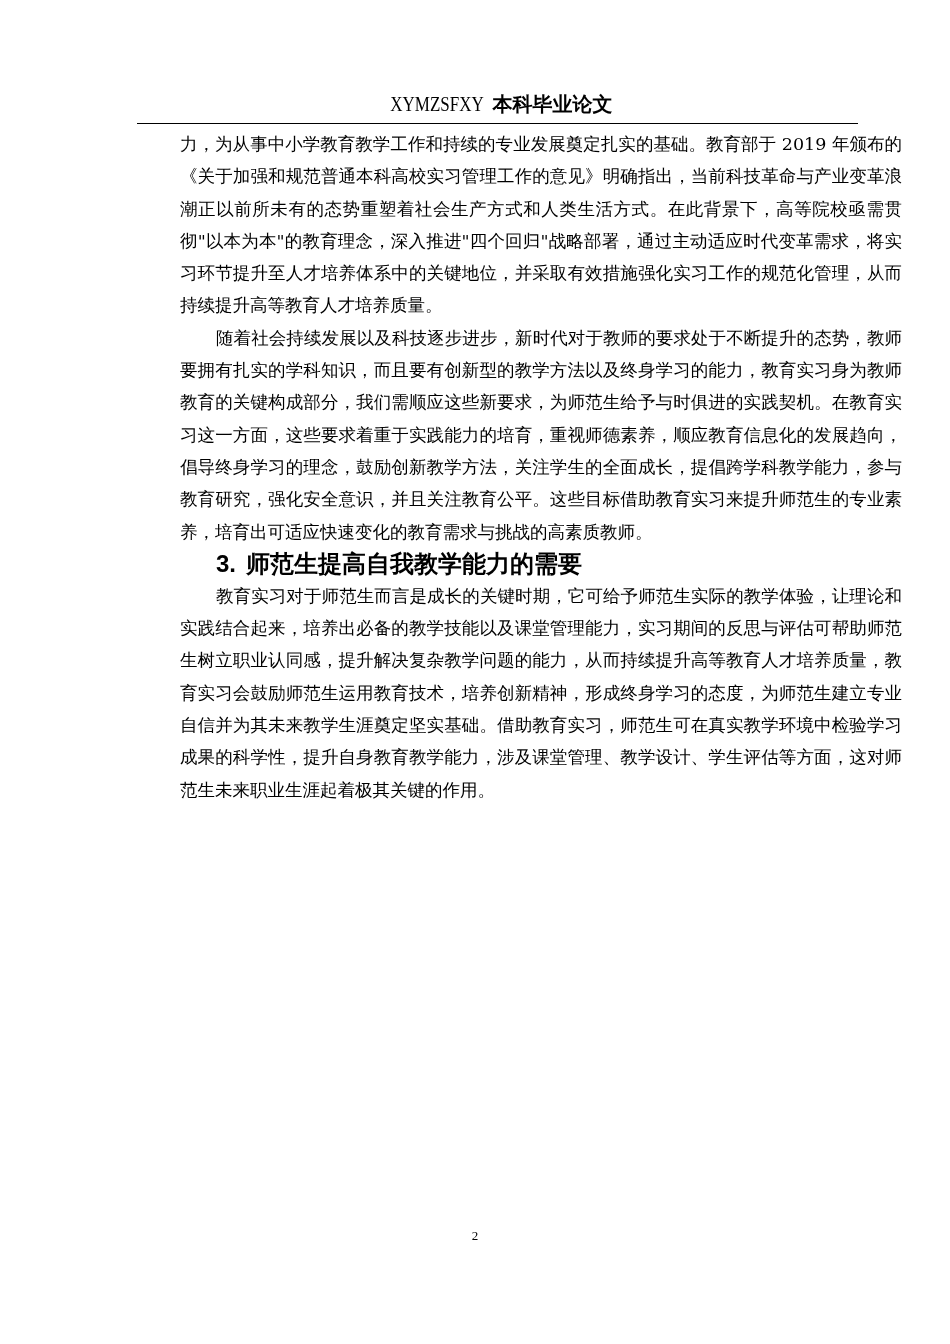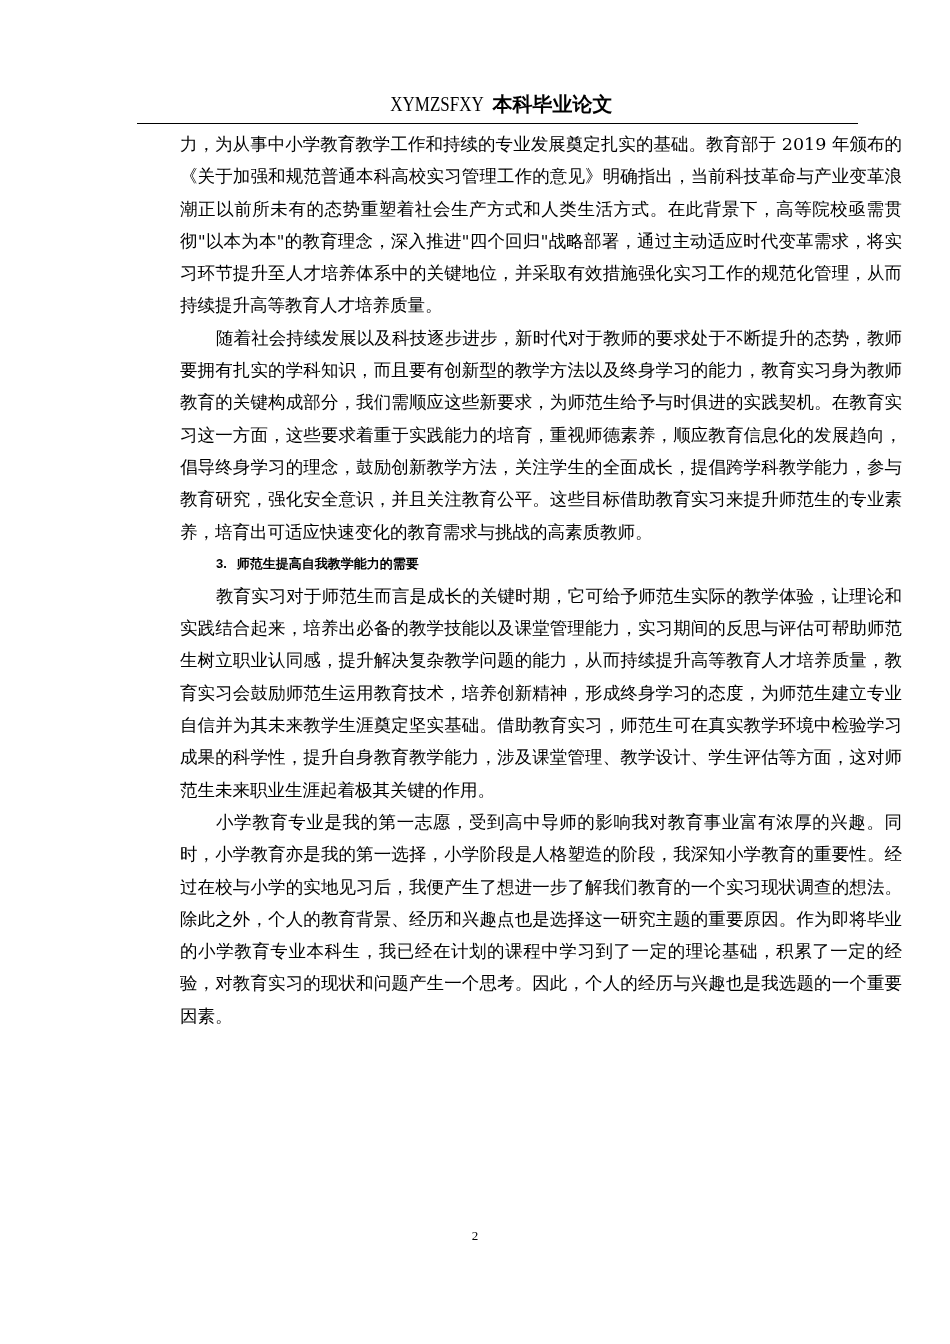--- a/index.html
+++ b/index.html
@@ -7,21 +7,21 @@
          font-family: "DejaVu Serif", "Liberation Serif", serif; color: #000; }
   .page { position: absolute; left: 0; top: 0; width: 934px; height: 1344px; background: #fff; }
   .header { position: absolute; left: 137px; top: 90px; width: 721px; text-align: center;
             font-size: 20px; line-height: 28px; }
   .header .latin { font-family: "Liberation Serif", serif; letter-spacing: 0; transform: scaleX(0.85); display: inline-block; }
   .header .cn { font-weight: bold; font-family: "DejaVu Sans", sans-serif; }
   .rule { position: absolute; left: 137px; top: 123px; width: 721px; height: 0; border-top: 1.5px solid #000; }
   .body { position: absolute; left: 137px; top: 128px; width: 722px; margin-left: 43px; }
   .p { margin: 0; font-size: 17.5px; line-height: 32.3px; text-align: justify; text-justify: inter-character; }
   .indent { text-indent: 36px; }
-  .h { margin: 0; font-family: "DejaVu Sans", "Liberation Sans", sans-serif; font-size: 13px; line-height: 32px;
+  .h { margin: 0; font-family: "DejaVu Sans", "Liberation Sans", sans-serif; font-size: 24px; line-height: 32px;
        padding-left: 36px; }
   .h .num { margin-right: 10px; font-family: "Liberation Sans", sans-serif; }
   .footer { position: absolute; left: 0; top: 1228px; width: 950px; text-align: center;
             font-family: "Liberation Serif", serif; font-size: 13px; }
 </style>
 </head>
 <body>
 
 <div class="page">
   <div class="header">
@@ -31,17 +31,16 @@
 
   <div class="body">
     <p class="p">力，为从事中小学教育教学工作和持续的专业发展奠定扎实的基础。教育部于 2019 年颁布的《关于加强和规范普通本科高校实习管理工作的意见》明确指出，当前科技革命与产业变革浪潮正以前所未有的态势重塑着社会生产方式和人类生活方式。在此背景下，高等院校亟需贯彻"以本为本"的教育理念，深入推进"四个回归"战略部署，通过主动适应时代变革需求，将实习环节提升至人才培养体系中的关键地位，并采取有效措施强化实习工作的规范化管理，从而持续提升高等教育人才培养质量。</p>
     <p class="p indent">随着社会持续发展以及科技逐步进步，新时代对于教师的要求处于不断提升的态势，教师要拥有扎实的学科知识，而且要有创新型的教学方法以及终身学习的能力，教育实习身为教师教育的关键构成部分，我们需顺应这些新要求，为师范生给予与时俱进的实践契机。在教育实习这一方面，这些要求着重于实践能力的培育，重视师德素养，顺应教育信息化的发展趋向，倡导终身学习的理念，鼓励创新教学方法，关注学生的全面成长，提倡跨学科教学能力，参与教育研究，强化安全意识，并且关注教育公平。这些目标借助教育实习来提升师范生的专业素养，培育出可适应快速变化的教育需求与挑战的高素质教师。</p>
 
     <h3 class="h">
       <span class="num">3.</span><span>师范生提高自我教学能力的需要</span>
     </h3>
     <p class="p indent">教育实习对于师范生而言是成长的关键时期，它可给予师范生实际的教学体验，让理论和实践结合起来，培养出必备的教学技能以及课堂管理能力，实习期间的反思与评估可帮助师范生树立职业认同感，提升解决复杂教学问题的能力，从而持续提升高等教育人才培养质量，教育实习会鼓励师范生运用教育技术，培养创新精神，形成终身学习的态度，为师范生建立专业自信并为其未来教学生涯奠定坚实基础。借助教育实习，师范生可在真实教学环境中检验学习成果的科学性，提升自身教育教学能力，涉及课堂管理、教学设计、学生评估等方面，这对师范生未来职业生涯起着极其关键的作用。</p>
 
-    <p class="p indent">小学教育专业是我的第一志愿，受到高中导师的影响我对教育事业富有浓厚的兴趣。同时，小学教育亦是我的第一选择，小学阶段是人格塑造的阶段，我深知小学教育的重要性。经过在校与小学的实地见习后，我便产生了想进一步了解我们教育的一个实习现状调查的想法。除此之外，个人的教育背景、经历和兴趣点也是选择这一研究主题的重要原因。作为即将毕业的小学教育专业本科生，我已经在计划的课程中学习到了一定的理论基础，积累了一定的经验，对教育实习的现状和问题产生一个思考。因此，个人的经历与兴趣也是我选题的一个重要因素。</p>
   </div>
 
   <div class="footer">2</div>
 </div>
 
 </body></html>

